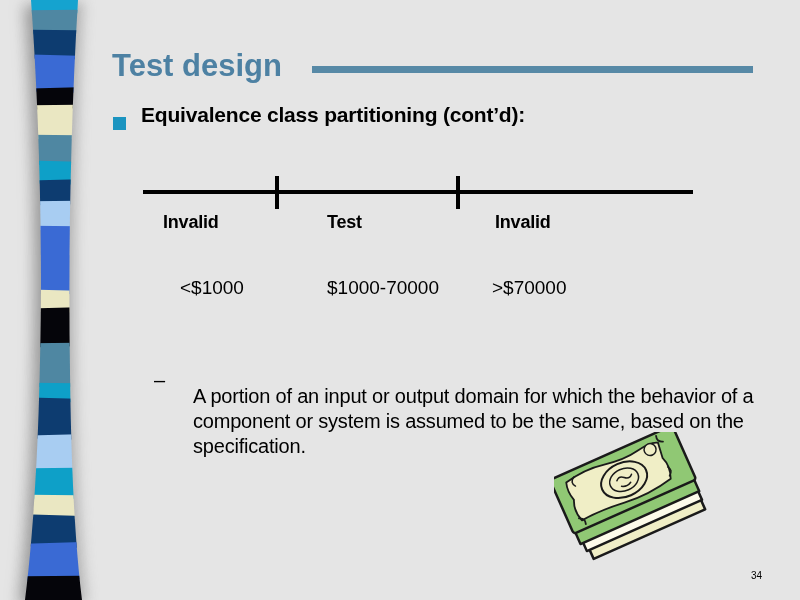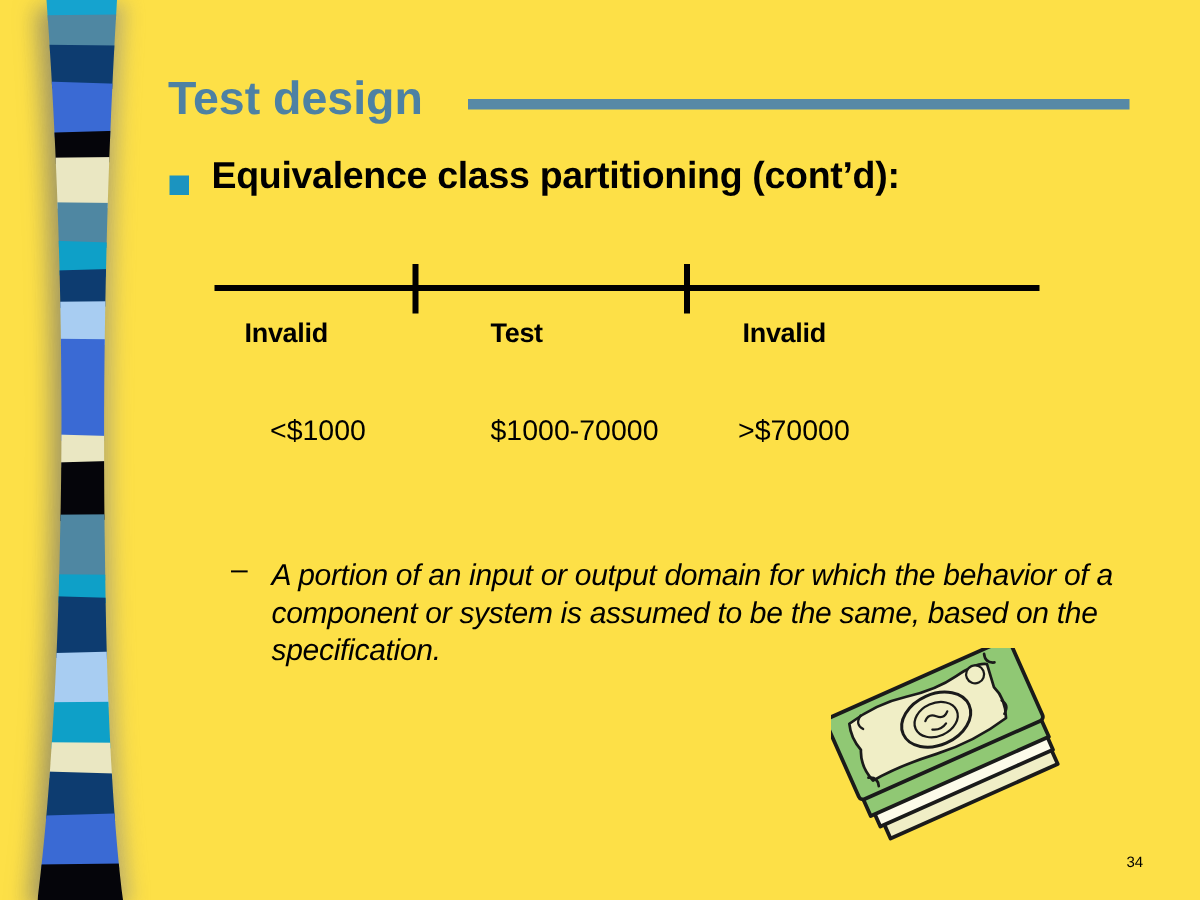--- a/index.html
+++ b/index.html
@@ -1,17 +1,17 @@
 <!DOCTYPE html>
 <html style="--title-text: #4d81a3; --title-rule: #5789a6; --bullet-square: #1b94c0; --diagram-ink: #000000; --money-green: #90c874; --money-cream: #f0eec6; --money-outline: #1a1a1a;"><head>
 <meta charset="utf-8">
 <style>
   html,body{margin:0;padding:0;background:#fff;}
   .slide{
-    position:relative;width:800px;height:600px;overflow:hidden;background:#fde047;
+    position:relative;width:800px;height:600px;overflow:hidden;background:#e5e5e5;
     font-family:"Liberation Sans","DejaVu Sans",sans-serif;color:#000;
   }
   
   .ribbon-wrap{position:absolute;left:0;top:0;width:100px;height:600px;}
   .ribbon-wrap svg{
     filter:drop-shadow(-7px 5px 7px rgba(110,110,110,.55)) drop-shadow(6px 2px 6px rgba(140,140,140,.45));
   }
   
   .title{
     position:absolute;left:112px;top:48px;font-size:31px;font-weight:bold;
@@ -20,21 +20,21 @@
   .title-rule{
     position:absolute;left:312px;top:66px;width:441px;height:7px;
     background:var(--title-rule,#5789a6);
   }
   
   .bullet-square{
     position:absolute;left:113px;top:117px;width:13px;height:13px;
     background:var(--bullet-square,#1b94c0);
   }
   .bullet-text{
-    position:absolute;left:141px;top:103px;font-size:25px;font-weight:bold;
+    position:absolute;left:141px;top:103px;font-size:21px;font-weight:bold;
     letter-spacing:-0.2px;
     text-align:center;
   }
   
   .axis-line{position:absolute;left:143px;top:190px;width:550px;height:4px;background:var(--diagram-ink,#000);}
   .tick{position:absolute;top:176px;width:4px;height:33px;background:var(--diagram-ink,#000);}
   .tick-1{left:275px;}
   .tick-2{left:456px;}
   .part-label{position:absolute;top:212px;font-size:18px;font-weight:bold;letter-spacing:-0.2px;}
   .part-label-1{left:163px;}
@@ -45,21 +45,21 @@
   .part-value-2{left:327px;}
   .part-value-3{left:492px;}
   
   .def-heading{
     position:absolute;left:143px;top:341px;font-size:20px;font-weight:bold;
     letter-spacing:-0.4px;
   }
   .def-dash{position:absolute;left:154px;top:368px;font-size:20px;line-height:25px;}
   .def-body{
     position:absolute;left:177px;top:368px;width:608px;font-size:20px;
-    line-height:25px;letter-spacing:-0.2px;margin:4px;font-style:italic;
+    line-height:25px;letter-spacing:-0.2px;margin:16px;
   }
   
   .money{position:absolute;left:554px;top:432px;width:164px;height:144px;}
   
   .page-number{position:absolute;left:751px;top:546px;font-size:10px;margin-top:24px;}
 </style>
 </head>
 <body>
 
 <div class="slide">

